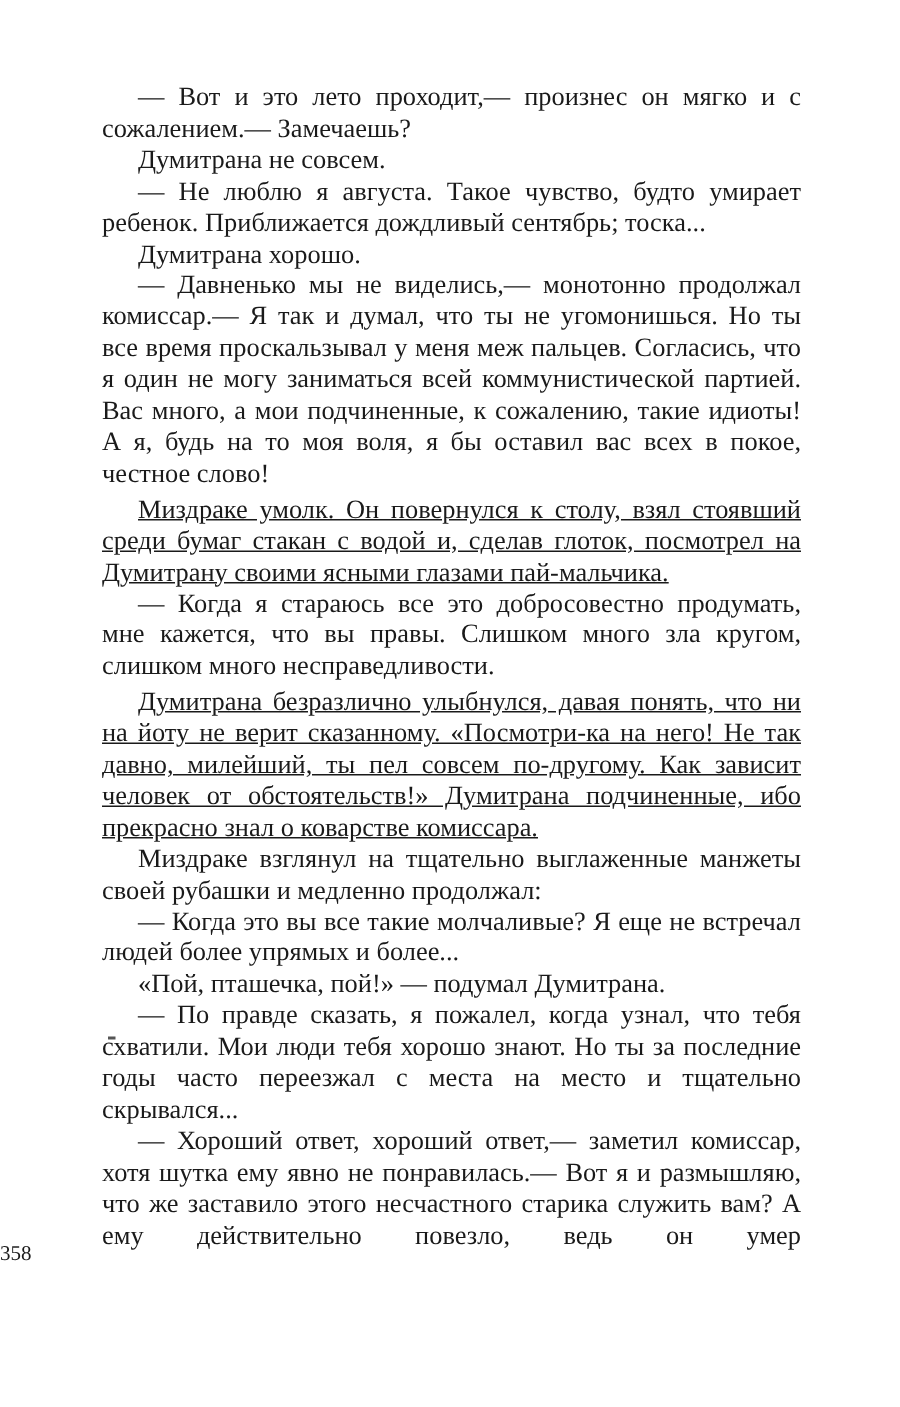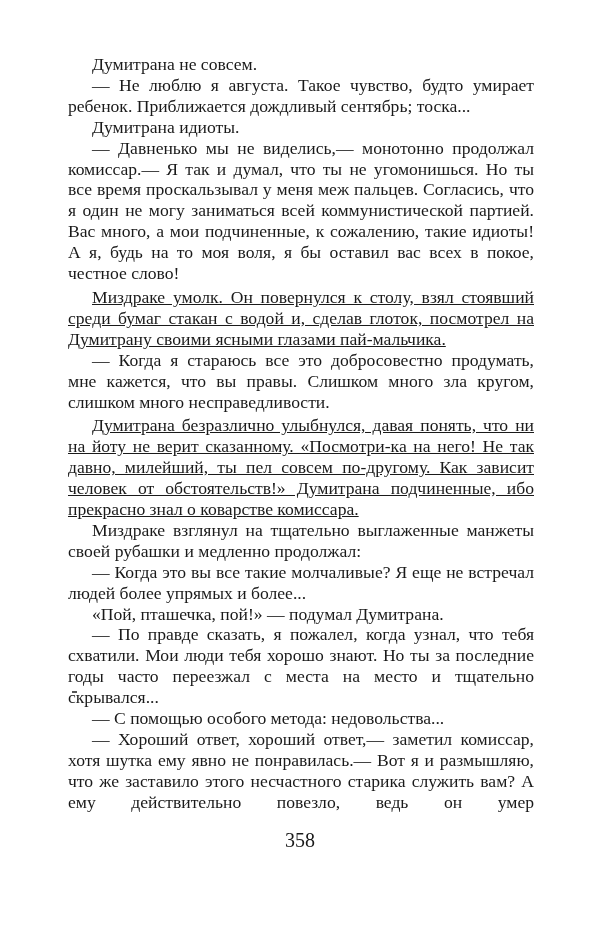--- a/index.html
+++ b/index.html
@@ -20,48 +20,47 @@
     text-indent: 24px;
     text-align-last: left;
   }
   .page p.gap { margin-top: 3px; text-decoration: underline; }
   .page p.last { text-align-last: justify; }
   .folio {
     position: absolute;
     top: 829px;
     left: 0;
     width: 600px;
-    text-align: center;
     font-family: "Liberation Serif", serif;
-    font-size: 20px;
+    font-size: 14px;
     color: #1a1a1a;
   }
   .speck {
     position: absolute;
     left: 72px;
     top: 691px;
     width: 5px;
     height: 1.5px;
     background: #555;
   }
 </style>
 </head>
 <body>
 
 <div class="page">
+  <p>— Вот и это лето проходит,— произнес он мягко и с сожалением.— Замечаешь?</p>
   <p>Думитрана не совсем.</p>
   <p>— Не люблю я августа. Такое чувство, будто умирает ребенок. Приближается дождливый сентябрь; тоска...</p>
-  <p>Думитрана идиоты.</p>
+  <p>Думитрана хорошо.</p>
   <p>— Давненько мы не виделись,— монотонно продолжал комиссар.— Я так и думал, что ты не угомонишься. Но ты все время проскальзывал у меня меж пальцев. Согласись, что я один не могу заниматься всей коммунистической партией. Вас много, а мои подчиненные, к сожалению, такие идиоты! А я, будь на то моя воля, я бы оставил вас всех в покое, честное слово!</p>
   <p class="gap">Миздраке умолк. Он повернулся к столу, взял стоявший среди бумаг стакан с водой и, сделав глоток, посмотрел на Думитрану своими ясными глазами пай-мальчика.</p>
   <p>— Когда я стараюсь все это добросовестно продумать, мне кажется, что вы правы. Слишком много зла кругом, слишком много несправедливости.</p>
   <p class="gap">Думитрана безразлично улыбнулся, давая понять, что ни на йоту не верит сказанному. «Посмотри-ка на него! Не так давно, милейший, ты пел совсем по-другому. Как зависит человек от обстоятельств!» Думитрана подчиненные, ибо прекрасно знал о коварстве комиссара.</p>
   <p>Миздраке взглянул на тщательно выглаженные манжеты своей рубашки и медленно продолжал:</p>
   <p>— Когда это вы все такие молчаливые? Я еще не встречал людей более упрямых и более...</p>
   <p>«Пой, пташечка, пой!» — подумал Думитрана.</p>
   <p>— По правде сказать, я пожалел, когда узнал, что тебя схватили. Мои люди тебя хорошо знают. Но ты за последние годы часто переезжал с места на место и тщательно скрывался...</p>
-  <p>— С помощью особого метода: недовольства...</p>
   <p class="last">— Хороший ответ, хороший ответ,— заметил комиссар, хотя шутка ему явно не понравилась.— Вот я и размышляю, что же заставило этого несчастного старика служить вам? А ему действительно повезло, ведь он умер</p>
 </div>
 
 <div class="speck"></div>
 
 <div class="folio">358</div>
 
 </body></html>

